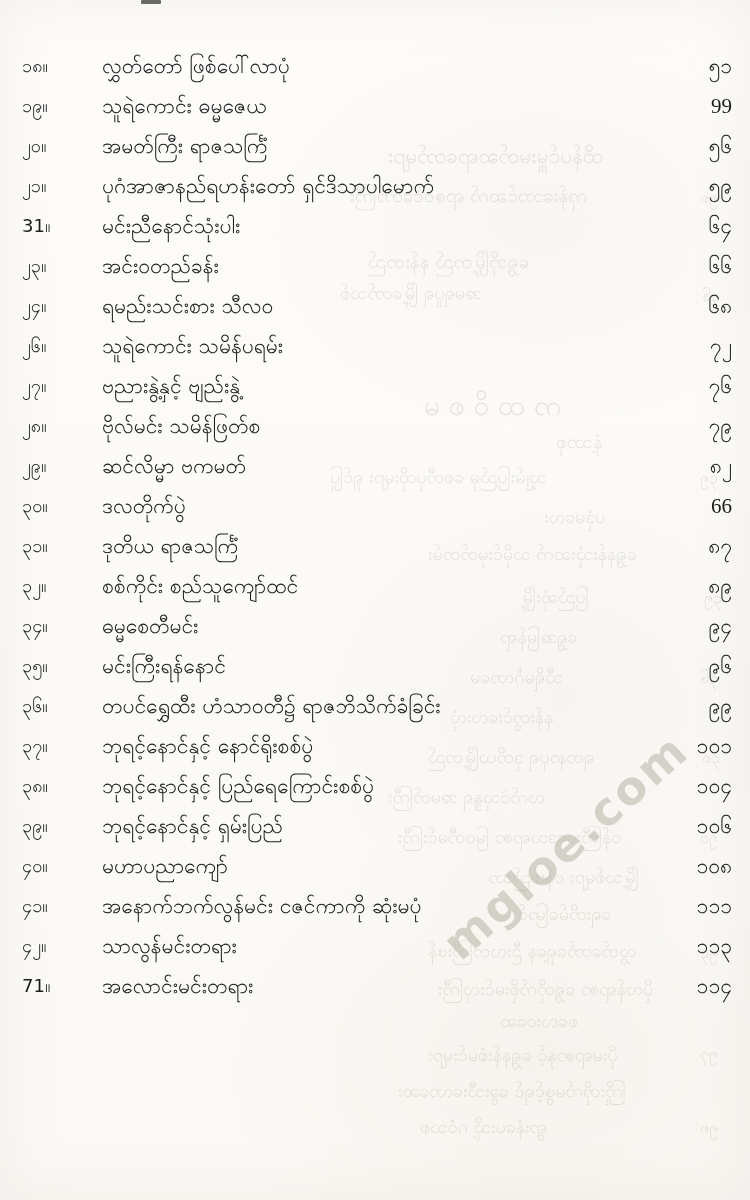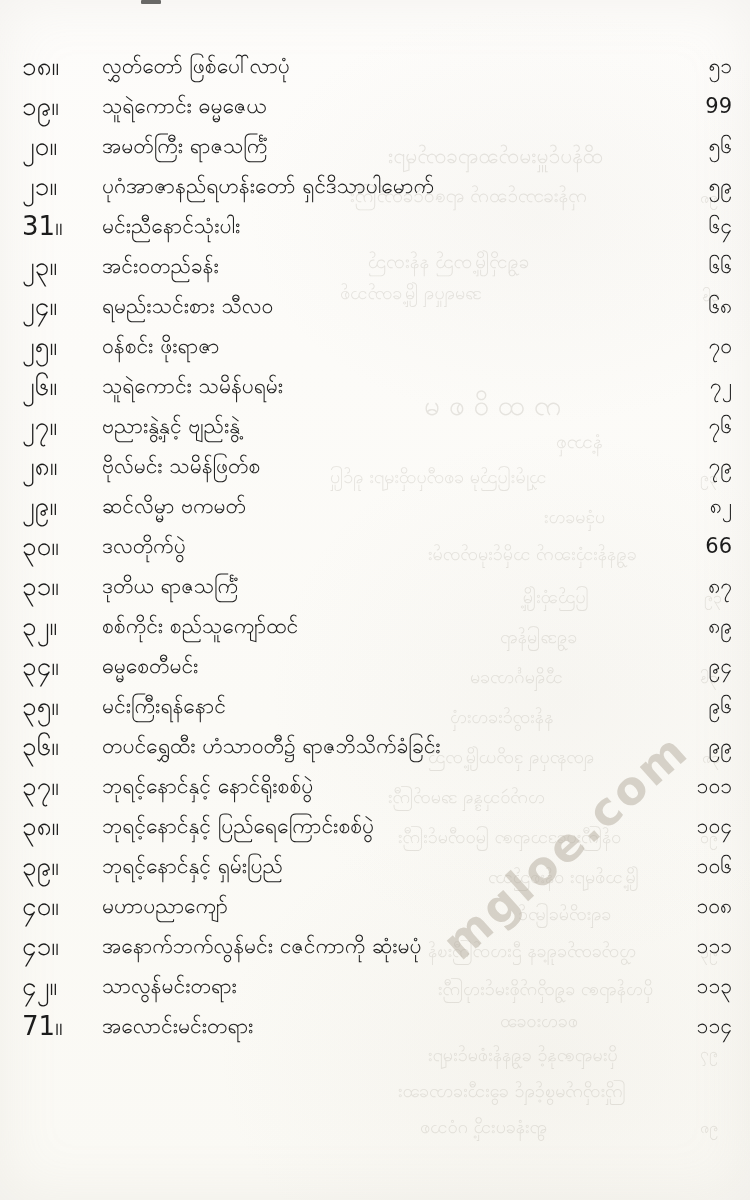--- a/index.html
+++ b/index.html
@@ -14,32 +14,32 @@
       radial-gradient(ellipse 420px 300px at 72% 18%, rgba(205,200,190,0.10), transparent 70%),
       radial-gradient(ellipse 420px 380px at 75% 58%, rgba(205,200,190,0.10), transparent 70%),
       radial-gradient(ellipse 460px 360px at 72% 88%, rgba(205,198,185,0.12), transparent 70%),
       linear-gradient(180deg,#fdfcfa 0%,#fbfaf6 60%,#faf9f4 100%);
     box-shadow:inset 0 0 60px rgba(185,180,168,0.14);
   }
   .toc{position:absolute;left:22px;right:18px;top:46px;z-index:3;}
   .row{display:flex;align-items:center;height:40px;}
   .no{
     flex:none;width:52px;
-    font-size:26px;color:var(--ink,#1c1c1c);
+    font-size:18px;color:var(--ink,#1c1c1c);
     white-space:nowrap;line-height:1;
   }
   .title{
     margin-left:28px;
     font-size:21px;color:var(--ink,#1c1c1c);
     white-space:nowrap;line-height:1;
   }
   .pg{
     margin-left:auto;
     font-size:21px;color:var(--ink,#1c1c1c);
-    white-space:nowrap;line-height:1;
+    white-space:nowrap;line-height:1;font-family:Liberation Serif, serif;
   }
   .ghost-layer{position:absolute;inset:0;z-index:1;pointer-events:none;}
   .ghost{
     position:absolute;
     color:var(--ghost,#9a9488);
     opacity:0.22;
     filter:blur(0.7px);
     transform:scaleX(-1);
     white-space:nowrap;line-height:1;
   }
@@ -140,25 +140,20 @@
       <span class="title">အင်းဝတည်ခန်း</span>
       <span class="pg">၆၆</span>
     </div>
 
     <div class="row">
       <span class="no">၂၄။</span>
       <span class="title">ရမည်းသင်းစား သီလဝ</span>
       <span class="pg">၆၈</span>
     </div>
 
-    <div class="row">
-      <span class="no">၂၅။</span>
-      <span class="title">ဝန်စင်း ဖိုးရာဇာ</span>
-      <span class="pg">၇၀</span>
-    </div>
 
     <div class="row">
       <span class="no">၂၆။</span>
       <span class="title">သူရဲကောင်း သမိန်ပရမ်း</span>
       <span class="pg">၇၂</span>
     </div>
 
     <div class="row">
       <span class="no">၂၇။</span>
       <span class="title">ဗညားနွဲ့နှင့် ဗျည်းနွဲ့</span>

